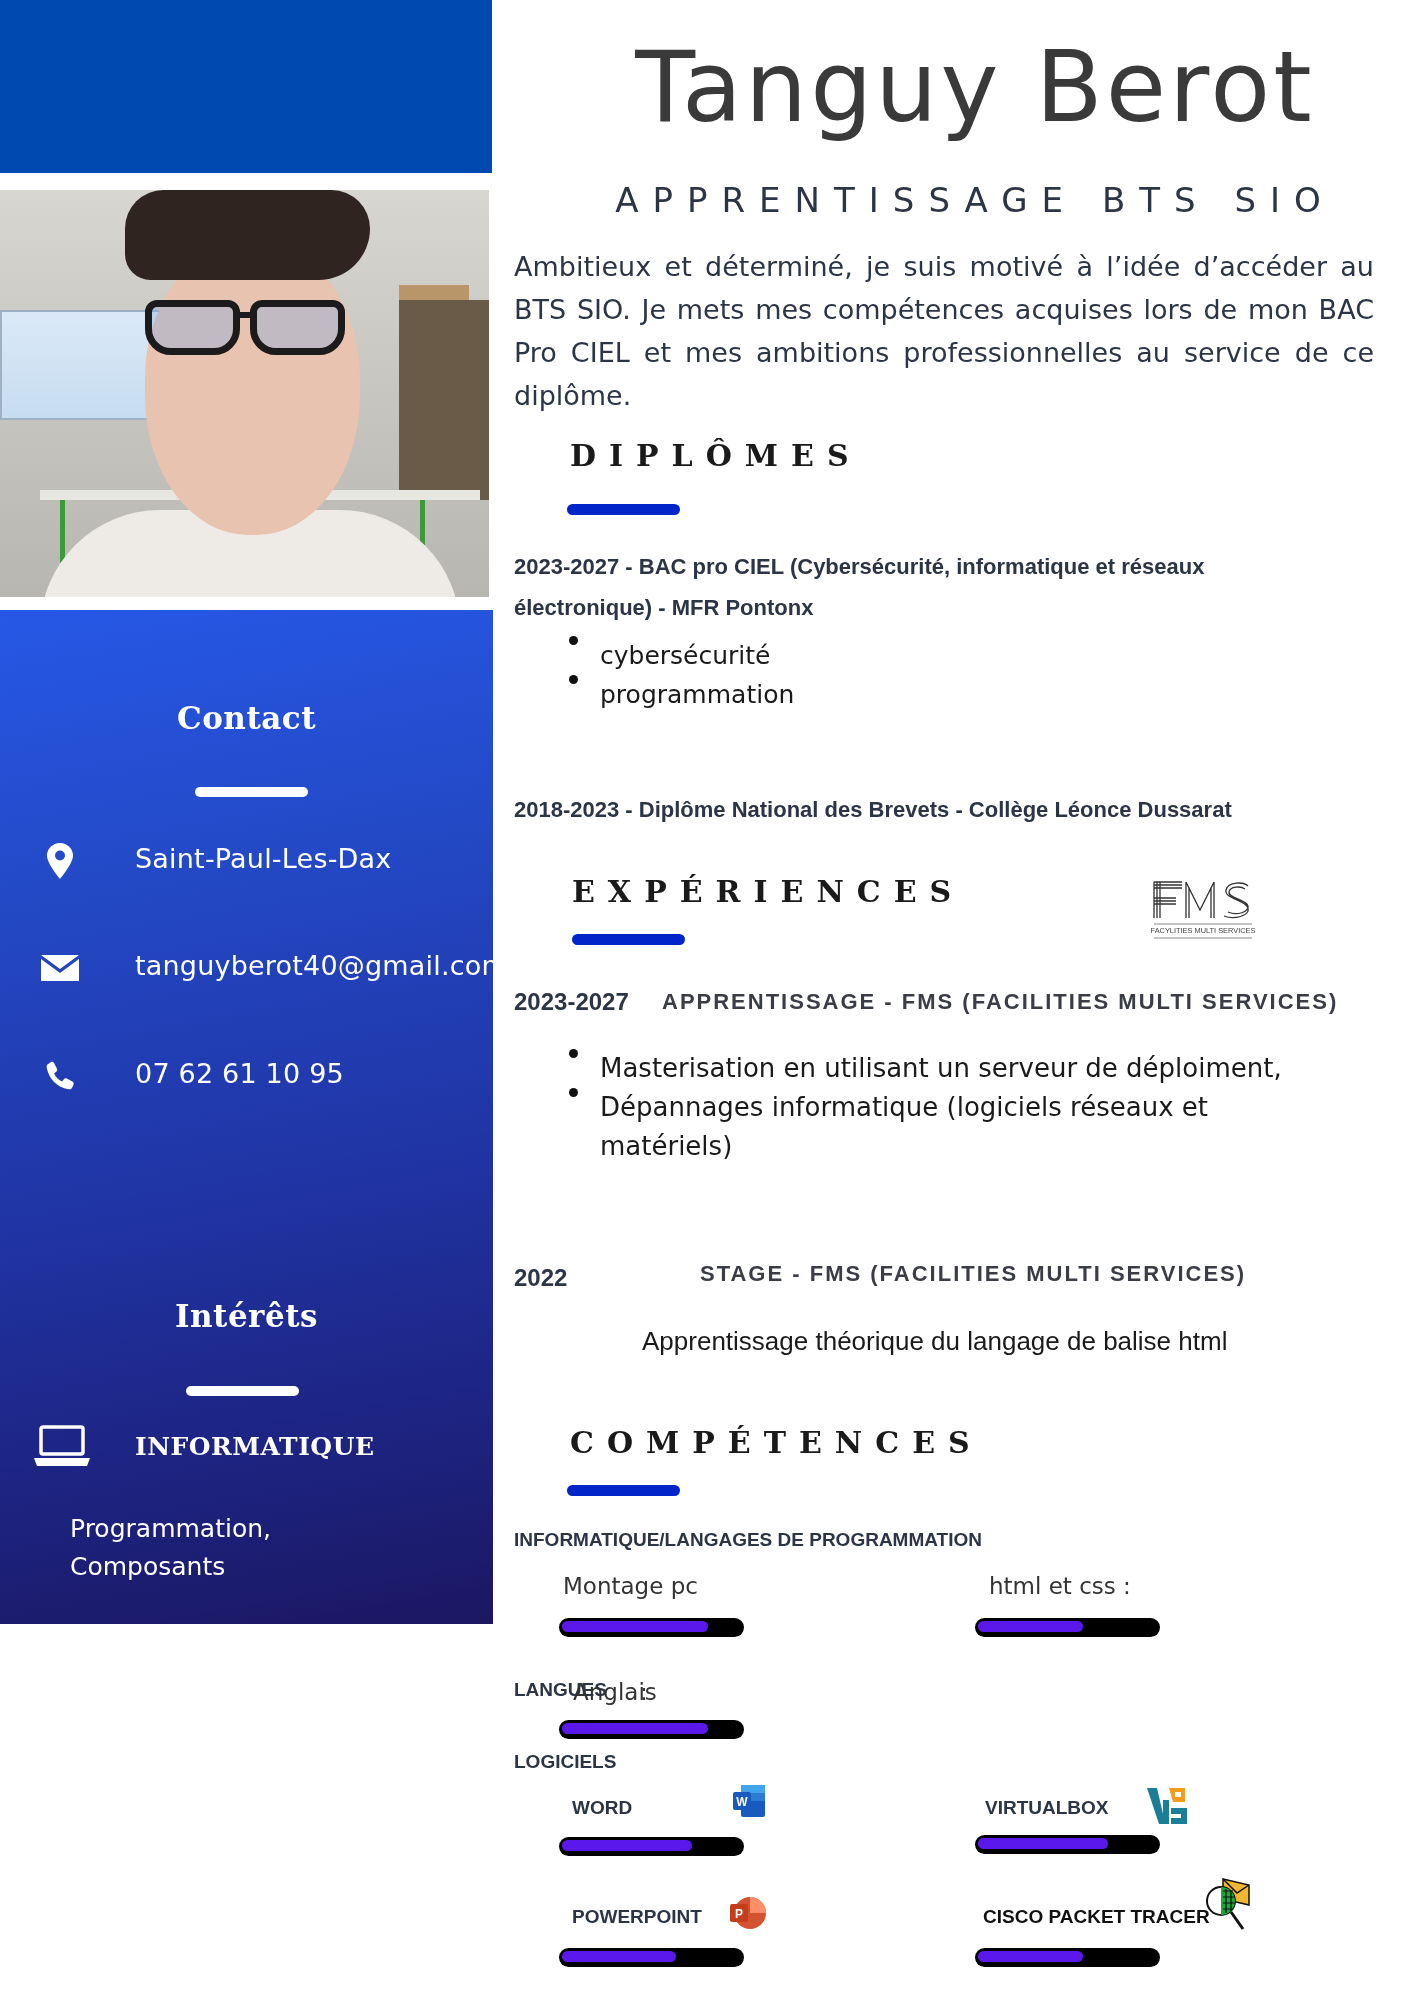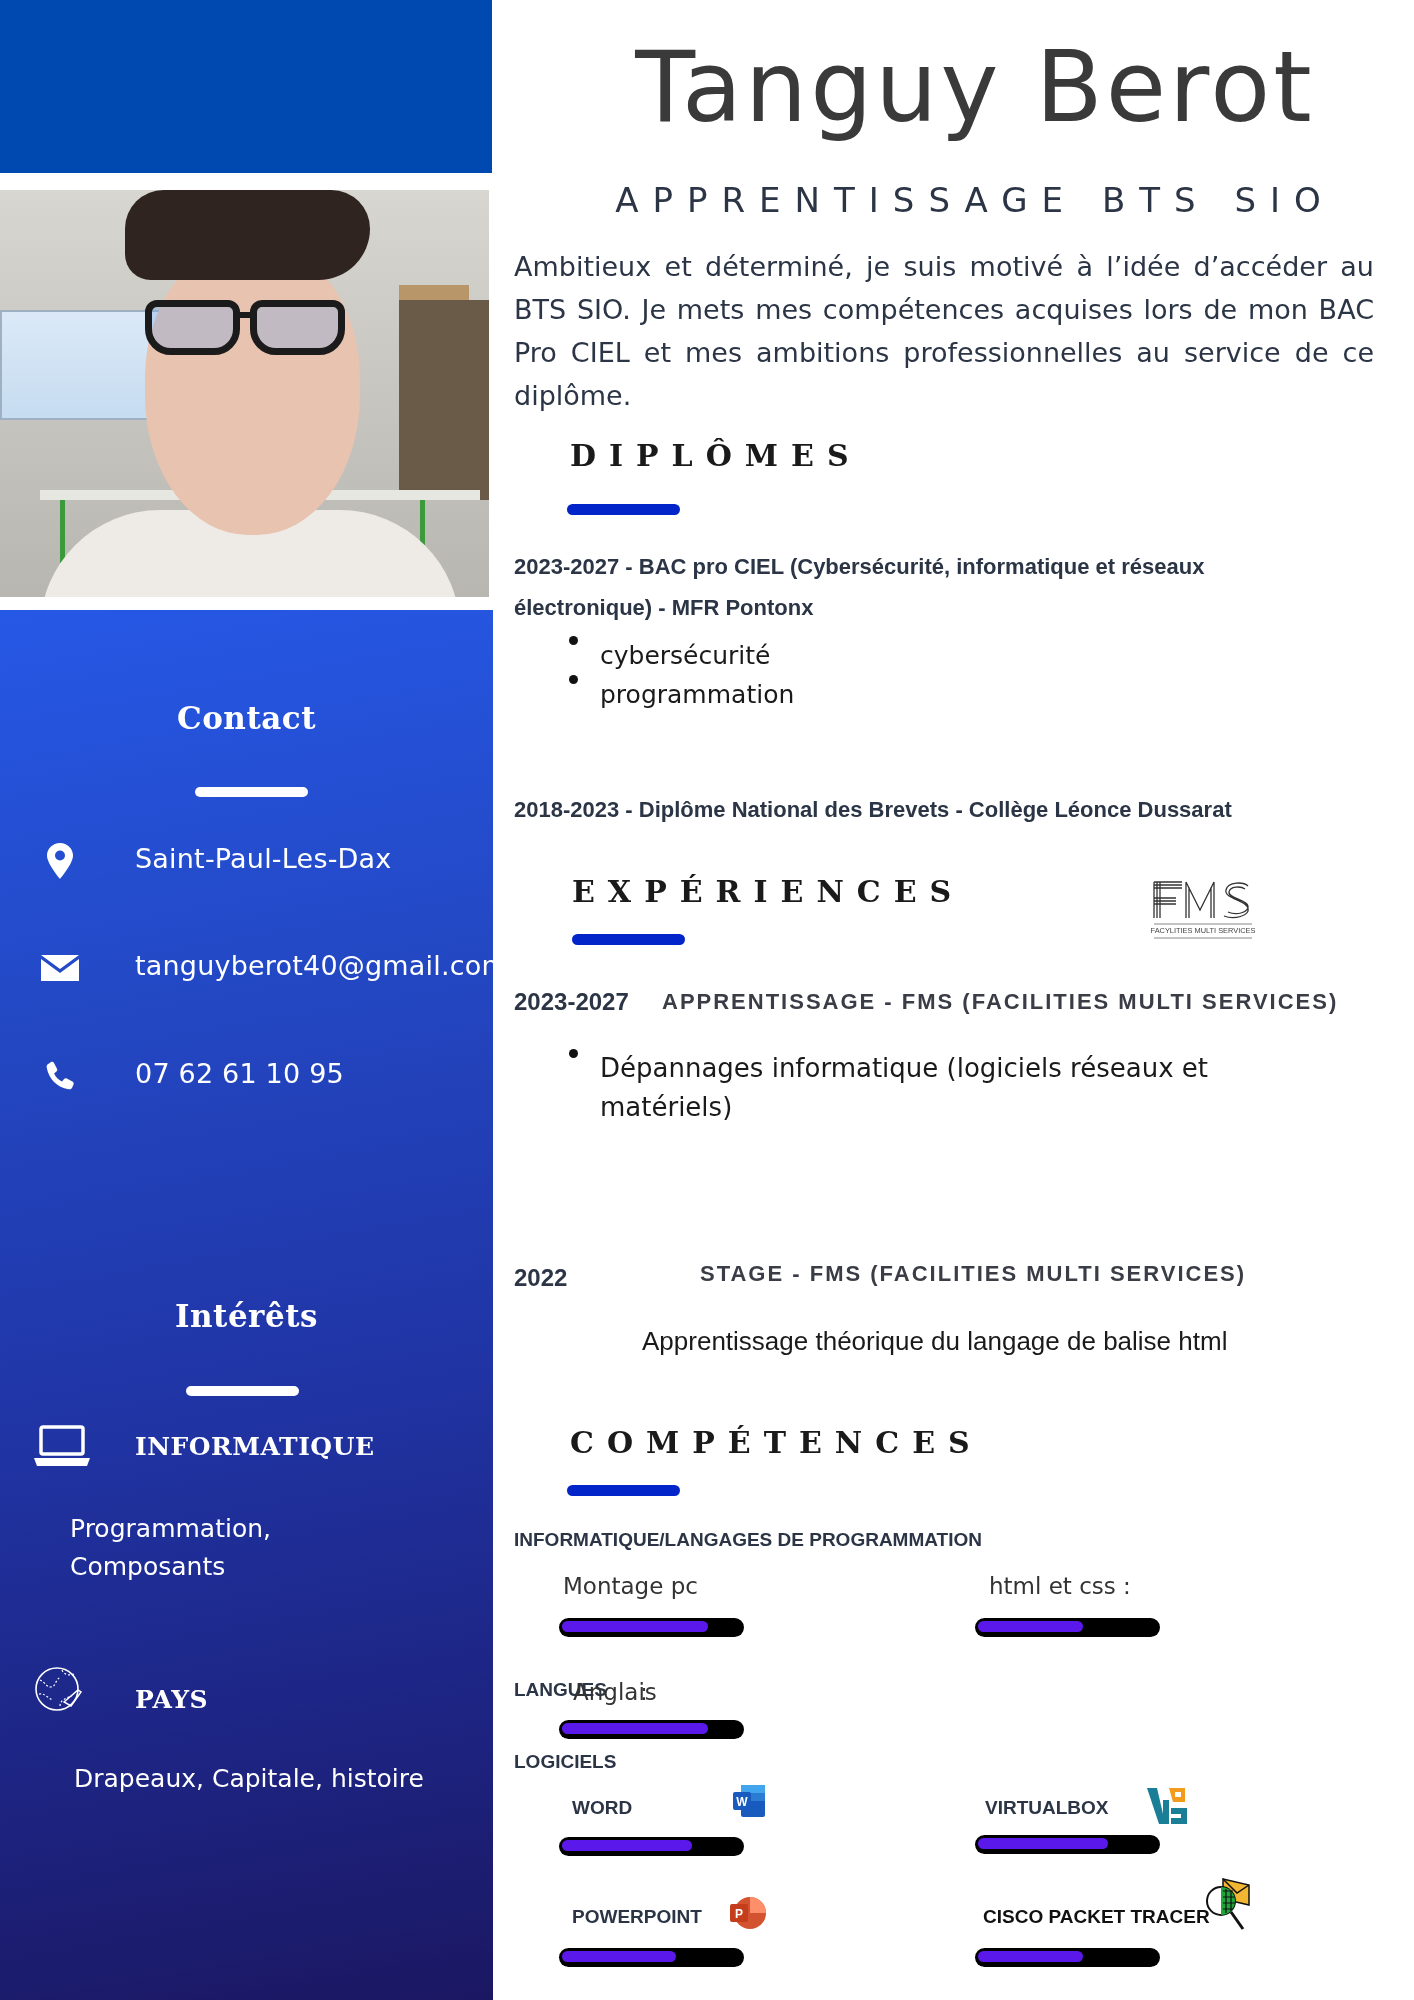--- a/index.html
+++ b/index.html
@@ -17,21 +17,21 @@
   .photo .table { position: absolute; left: 40px; top: 300px; width: 440px; height: 10px; background: #e7e7e2; }
   .photo .leg { position: absolute; width: 5px; height: 70px; background: #3d9a3a; top: 310px; }
   .photo .face { position: absolute; left: 145px; top: 55px; width: 215px; height: 290px; background: #e8c3b0; border-radius: 46% 46% 48% 48%; }
   .photo .fringe { position: absolute; left: 125px; top: 0; width: 245px; height: 90px; background: #2f241f; border-radius: 60px 60px 80px 40px; }
   .photo .glasses-l, .photo .glasses-r { position: absolute; top: 110px; width: 95px; height: 55px; border: 7px solid #1b1b1b; border-radius: 12px 12px 26px 26px; background: rgba(120,170,230,0.35); }
   .photo .glasses-l { left: 145px; }
   .photo .glasses-r { left: 250px; }
   .photo .bridge { position: absolute; left: 236px; top: 122px; width: 18px; height: 6px; background: #1b1b1b; }
   .photo .hoodie { position: absolute; left: 40px; top: 320px; width: 420px; height: 120px; background: #eeebe6; border-radius: 120px 120px 0 0; }
 
-  .sidebar { left: 0; top: 610px; width: 493px; height: 1390px;
+  .sidebar { left: 0; top: 610px; width: 493px; height: 1014px;
     background: linear-gradient(170deg, #2658E6 0%, #2348C4 28%, #2035A6 55%, #1D2482 80%, #1B1762 100%); }
 
   .side-heading { position: absolute; left: 0; width: 493px; text-align: center; color: #ffffff;
     font-family: "DejaVu Serif", "Liberation Serif", serif; font-weight: bold; font-size: 31px; letter-spacing: 0.5px; }
   .side-rule { position: absolute; height: 10px; border-radius: 5px; background: #ffffff; }
 
   .contact-row { position: absolute; left: 0; width: 493px; height: 50px; }
   .contact-row .ic { position: absolute; left: 40px; top: 6px; width: 40px; height: 40px; display: flex; align-items: center; justify-content: center; }
   .contact-row .txt { position: absolute; left: 135px; top: 8px; color: #ffffff; font-size: 27px; font-family: "DejaVu Sans", sans-serif; font-weight: normal; letter-spacing: 0.2px; }
 
@@ -173,20 +173,21 @@
     </g>
     <line x1="4" y1="46" x2="102" y2="46" stroke="#888" stroke-width="1"></line>
     <text x="53" y="55" text-anchor="middle" font-size="7.4" fill="#444" font-family="Liberation Sans, sans-serif">FACYLITIES MULTI SERVICES</text>
     <line x1="4" y1="60" x2="102" y2="60" stroke="#888" stroke-width="1"></line>
   </svg>
 </div>
 
 <div class="year" style="left:514px; top:988px">2023-2027</div>
 <div class="exp-head" style="left:662px; top:989px">APPRENTISSAGE -  FMS (FACILITIES MULTI SERVICES)</div>
 <ul class="bullets" style="left:566px; top:1049px; font-size:26px; line-height:39px;">
+  <li>Masterisation en utilisant un serveur de déploiment,</li>
   <li>Dépannages informatique (logiciels réseaux et</li>
   <li class="cont" style="list-style: none; --x: 0;">matériels)</li>
 </ul>
 
 <div class="year" style="left:514px; top:1264px">2022</div>
 <div class="exp-head" style="left:700px; top:1261px">STAGE - FMS (FACILITIES MULTI SERVICES)</div>
 <div class="abs" style="left:642px; top:1326px; font-family:Liberation Sans, sans-serif; font-size:26px; color:#1a1a1a;">Apprentissage théorique du langage de balise html</div>
 
 <div class="section-title" style="left:570px; top:1425px">COMPÉTENCES</div>
 <div class="section-rule" style="left:567px; top:1485px"></div>

